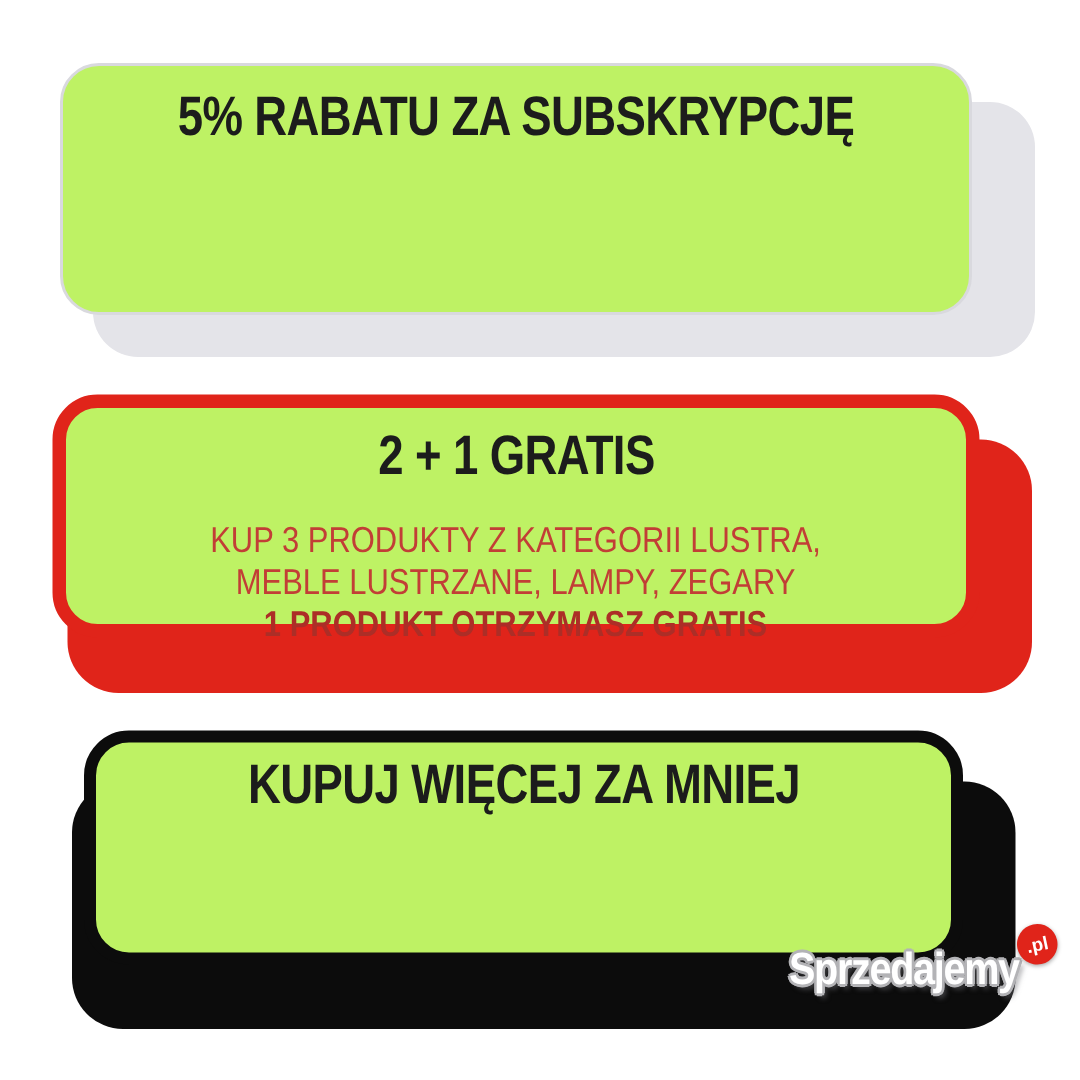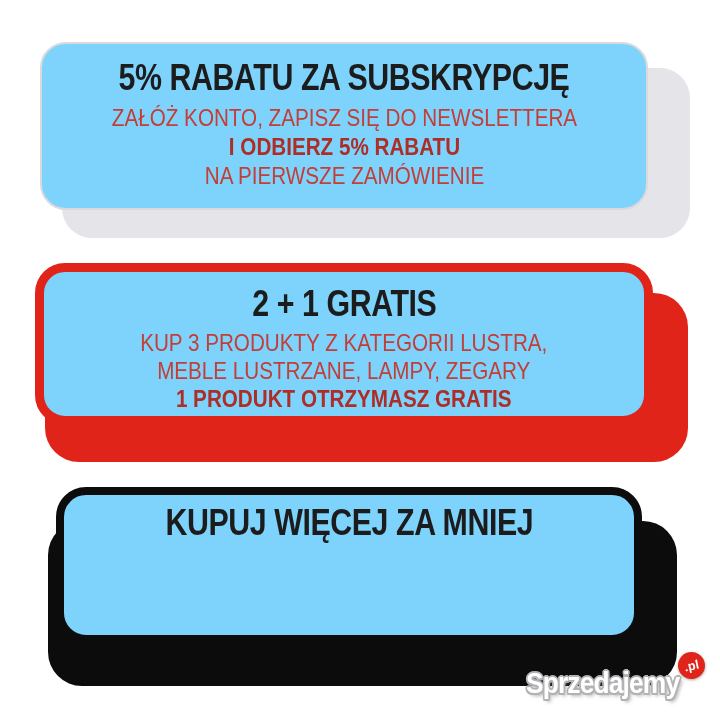--- a/index.html
+++ b/index.html
@@ -3,31 +3,31 @@
 <meta charset="utf-8">
 <style>
   html,body{margin:0;padding:0;background:#ffffff;}
   .canvas{
     position:relative;width:720px;height:720px;background:#ffffff;overflow:hidden;
     font-family:"Liberation Sans","DejaVu Sans",sans-serif;
   }
   .card{position:absolute;}
   .shadow{position:absolute;}
   .face{
-    position:absolute;inset:0;background:#7dd3fc;
+    position:absolute;inset:0;background:#bef264;
     display:flex;flex-direction:column;align-items:center;
   }
   
   .c1{left:40px;top:42px;width:608px;height:168px;}
   .c1 .shadow{left:22px;top:26px;right:-42px;bottom:-28px;background:var(--shadow-gray);border-radius:30px;}
   .c1 .face{border:2px solid #d9d9de;border-radius:26px;}
   
   .c2{left:35px;top:263px;width:618px;height:162px;}
   .c2 .shadow{left:10px;top:30px;right:-35px;bottom:-37px;background:var(--accent);border-radius:34px;}
-  .c2 .face{border:9px solid var(--accent);border-radius:30px;}
+  .c2 .face{border:9px solid var(--accent);border-radius:30px;gap:18px;}
   
   .c3{left:36px;top:487px;width:606px;height:156px;}
   .c3 .shadow{left:12px;top:34px;right:-35px;bottom:-43px;background:var(--black);border-radius:34px;}
   .c3 .face{border:8px solid var(--black);border-radius:30px;margin-left:20px;}
 
   .heading{
     margin:0;font-size:37px;font-weight:700;color:var(--heading);
     line-height:44px;white-space:nowrap;letter-spacing:-0.5px;
     transform:scaleX(0.82);transform-origin:50% 50%;
   }
@@ -38,21 +38,21 @@
   .lines{margin-top:3px;text-align:center;}
   .line{
     margin:0;font-size:24px;line-height:29px;color:var(--body-red);
     white-space:nowrap;transform:scaleX(0.86);transform-origin:50% 50%;
   }
   .c2 .line{line-height:28px;}
   .c3 .line{line-height:27px;}
   .line .b{font-weight:700;color:var(--body-red-bold);}
 
   
-  .watermark{position:absolute;left:526px;top:668px;z-index:10;width:190px;height:46px;}
+  .watermark{position:absolute;left:526px;top:632px;z-index:10;width:190px;height:46px;}
   .wordmark{
     display:inline-block;font-size:30px;font-weight:700;color:#ffffff;
     letter-spacing:-1px;line-height:30px;white-space:nowrap;
     transform:scaleX(0.88);transform-origin:left center;
     text-shadow:
       -2px 0 0 #b3b3b6, 2px 0 0 #b3b3b6, 0 -2px 0 #b3b3b6, 0 2px 0 #b3b3b6,
       -1.5px -1.5px 0 #b3b3b6, 1.5px 1.5px 0 #b3b3b6,
       -1.5px 1.5px 0 #b3b3b6, 1.5px -1.5px 0 #b3b3b6,
       3px 3px 4px rgba(110,110,115,0.55);
   }
@@ -67,25 +67,20 @@
 </style>
 </head>
 <body>
 
 <div class="canvas" style="--heading: #1c1c1c; --body-red: #c23e36; --body-red-bold: #ac2e27; --accent: #e0241a; --shadow-gray: #e4e4e9; --black: #0c0c0c;">
 
   <section class="card c1">
     <div class="shadow"></div>
     <div class="face">
       <h2 class="heading">5% RABATU ZA SUBSKRYPCJĘ</h2>
-      <div class="lines">
-        <p class="line"><span>ZAŁÓŻ KONTO, ZAPISZ SIĘ DO NEWSLETTERA</span></p>
-        <p class="line"><span class="b">I ODBIERZ 5% RABATU</span></p>
-        <p class="line"><span>NA PIERWSZE ZAMÓWIENIE</span></p>
-      </div>
     </div>
   </section>
 
   <section class="card c2">
     <div class="shadow"></div>
     <div class="face">
       <h2 class="heading">2 + 1 GRATIS</h2>
       <div class="lines">
         <p class="line"><span>KUP 3 PRODUKTY Z KATEGORII LUSTRA,</span></p>
         <p class="line"><span>MEBLE LUSTRZANE, LAMPY, ZEGARY</span></p>

